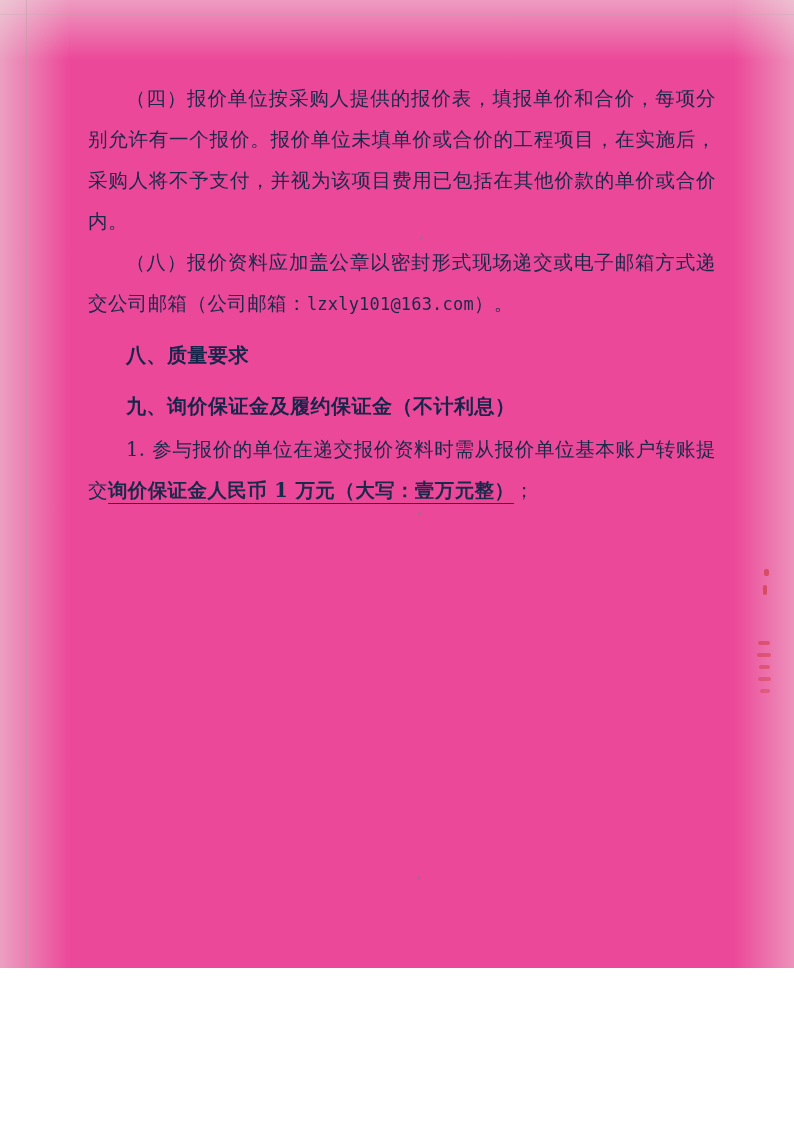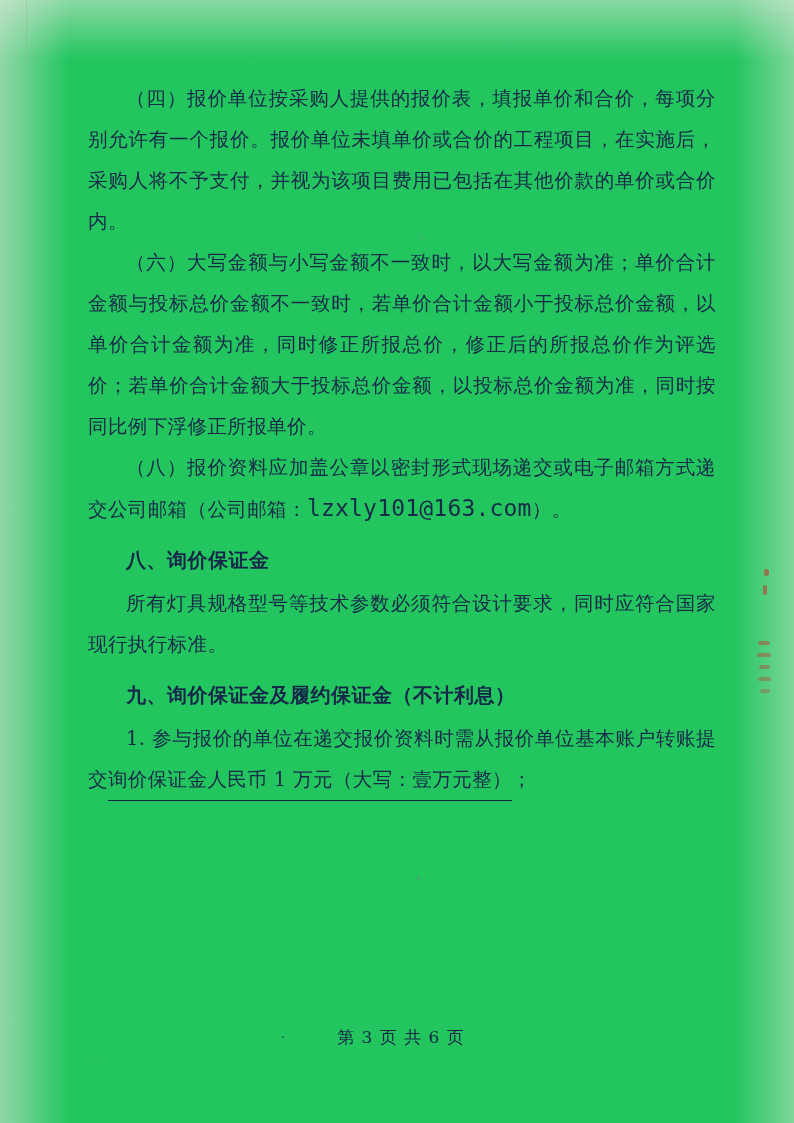--- a/index.html
+++ b/index.html
@@ -3,22 +3,22 @@
 <meta charset="utf-8">
 <style>
   html, body {
     margin: 0;
     padding: 0;
     background: #ffffff;
   }
   .page {
     position: relative;
     width: 794px;
-    height: 1123px;
-    background: #22c55e;
+    height: 968px;
+    background: #ec4899;
     overflow: hidden;
     font-family: "DejaVu Serif", "Liberation Serif", serif;
     color: #1b2a44;
   }
   
   .scan-tint {
     position: absolute;
     inset: 0;
     background:
       linear-gradient(90deg, rgba(235,232,226,0.55) 0px, rgba(255,255,255,0) 70px),
@@ -63,27 +63,27 @@
     margin: 10px 0 2px 0;
     font-size: 20px;
     line-height: 41px;
     font-weight: bold;
     text-indent: 38px;
     color: #16254a;
     letter-spacing: 0.5px;
   }
   .mono {
     font-family: "DejaVu Sans Mono", "Liberation Mono", monospace;
-    font-size: 23px;
+    font-size: 17px;
     letter-spacing: 0.2px;
   }
   .bold-underline {
-    font-weight: normal;
+    font-weight: bold;
     border-bottom: 1.6px solid #16254a;
-    padding-bottom: 9px;
+    padding-bottom: 1px;
   }
   .footer {
     position: absolute;
     left: 4px;
     top: 1026px;
     width: 794px;
     text-align: center;
     font-size: 17px;
     letter-spacing: 1px;
     color: #16254a;
@@ -146,28 +146,26 @@
   <span class="speck" style="left:420px; top:236px; width:3px; height:3px;"></span>
   <span class="speck" style="left:418px; top:512px; width:3px; height:4px;"></span>
   <span class="speck" style="left:417px; top:876px; width:3px; height:4px;"></span>
   <span class="speck" style="left:95px; top:1062px; width:2px; height:2px;"></span>
 
   <div class="content">
 
     <p class="para indent blk">（四）报价单位按采购人提供的报价表，填报单价和合价，每项分别允许有一个报价。报价单位未填单价或合价的工程项目，在实施后，采购人将不予支付，并视为该项目费用已包括在其他价款的单价或合价内。</p>
 
 
-    <p class="para indent blk">（六）大写金额与小写金额不一致时，以大写金额为准；单价合计金额与投标总价金额不一致时，若单价合计金额小于投标总价金额，以单价合计金额为准，同时修正所报总价，修正后的所报总价作为评选价；若单价合计金额大于投标总价金额，以投标总价金额为准，同时按同比例下浮修正所报单价。</p>
 
 
     <p class="para indent blk"><span>（八）报价资料应加盖公章以密封形式现场递交或电子邮箱方式递交公司邮箱（公司邮箱：</span><span class="mono">lzxly101@163.com</span><span>）。</span></p>
 
-    <h2 class="heading">八、询价保证金</h2>
+    <h2 class="heading">八、质量要求</h2>
 
-    <p class="para indent blk">所有灯具规格型号等技术参数必须符合设计要求，同时应符合国家现行执行标准。</p>
 
     <h2 class="heading">九、询价保证金及履约保证金（不计利息）</h2>
 
 
     <p class="para indent blk"><span>1. 参与报价的单位在递交报价资料时需从报价单位基本账户转账提交</span><span class="bold-underline">询价保证金人民币 1 万元（大写：壹万元整）</span><span>；</span></p>
 
   </div>
 
   <div class="footer-dot">·</div>
   <div class="footer">第 3 页 共 6 页</div>

